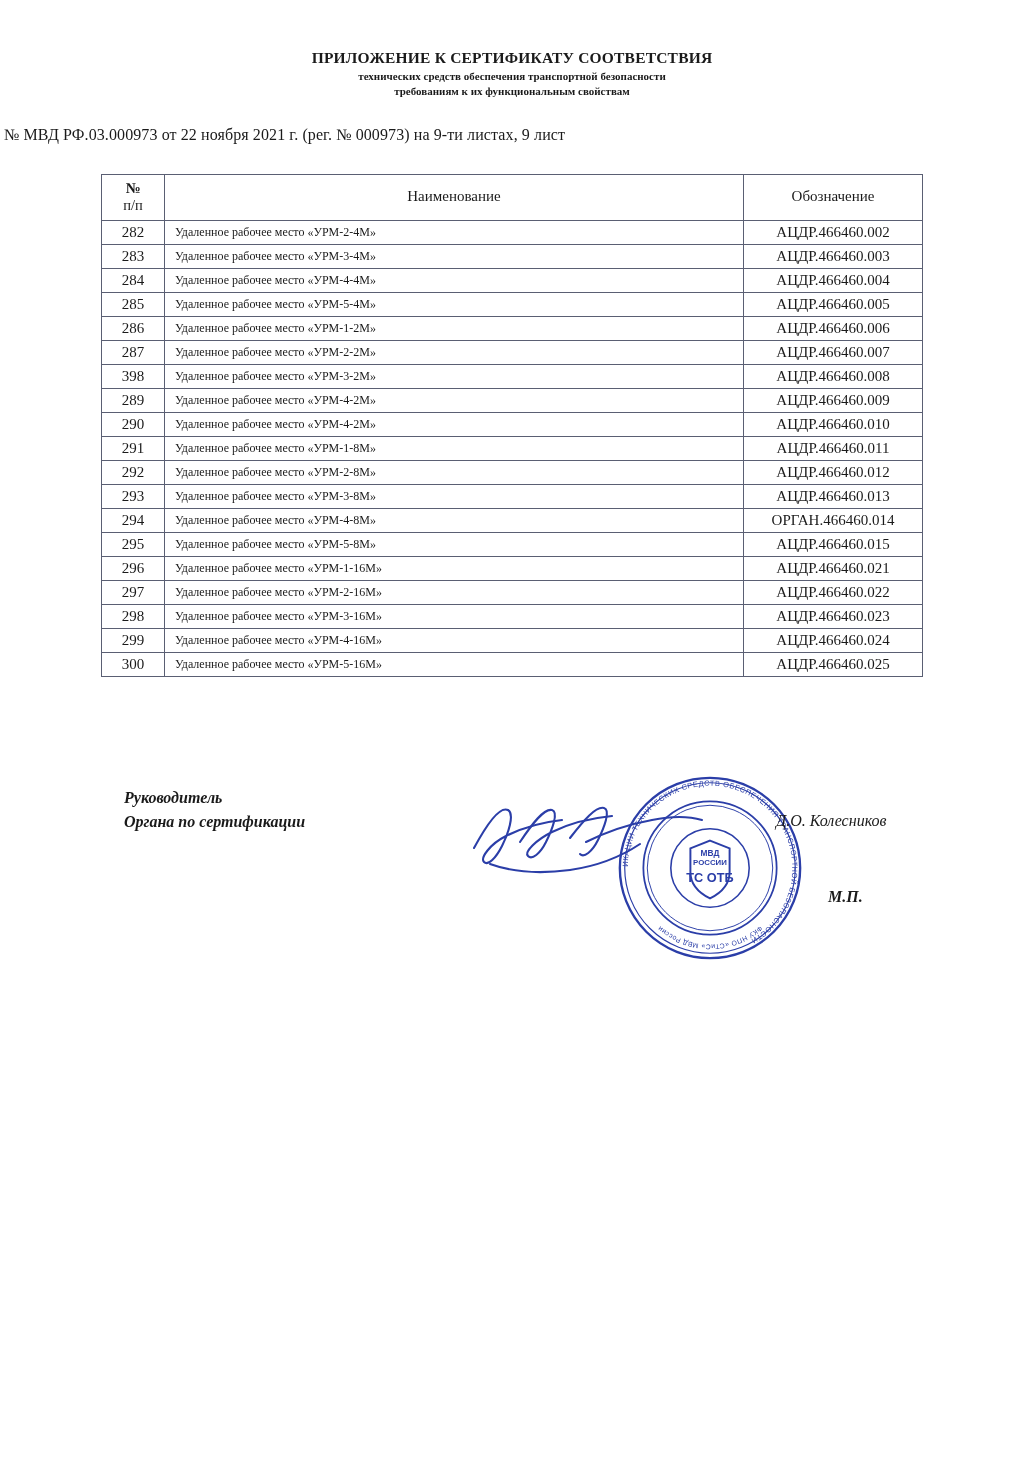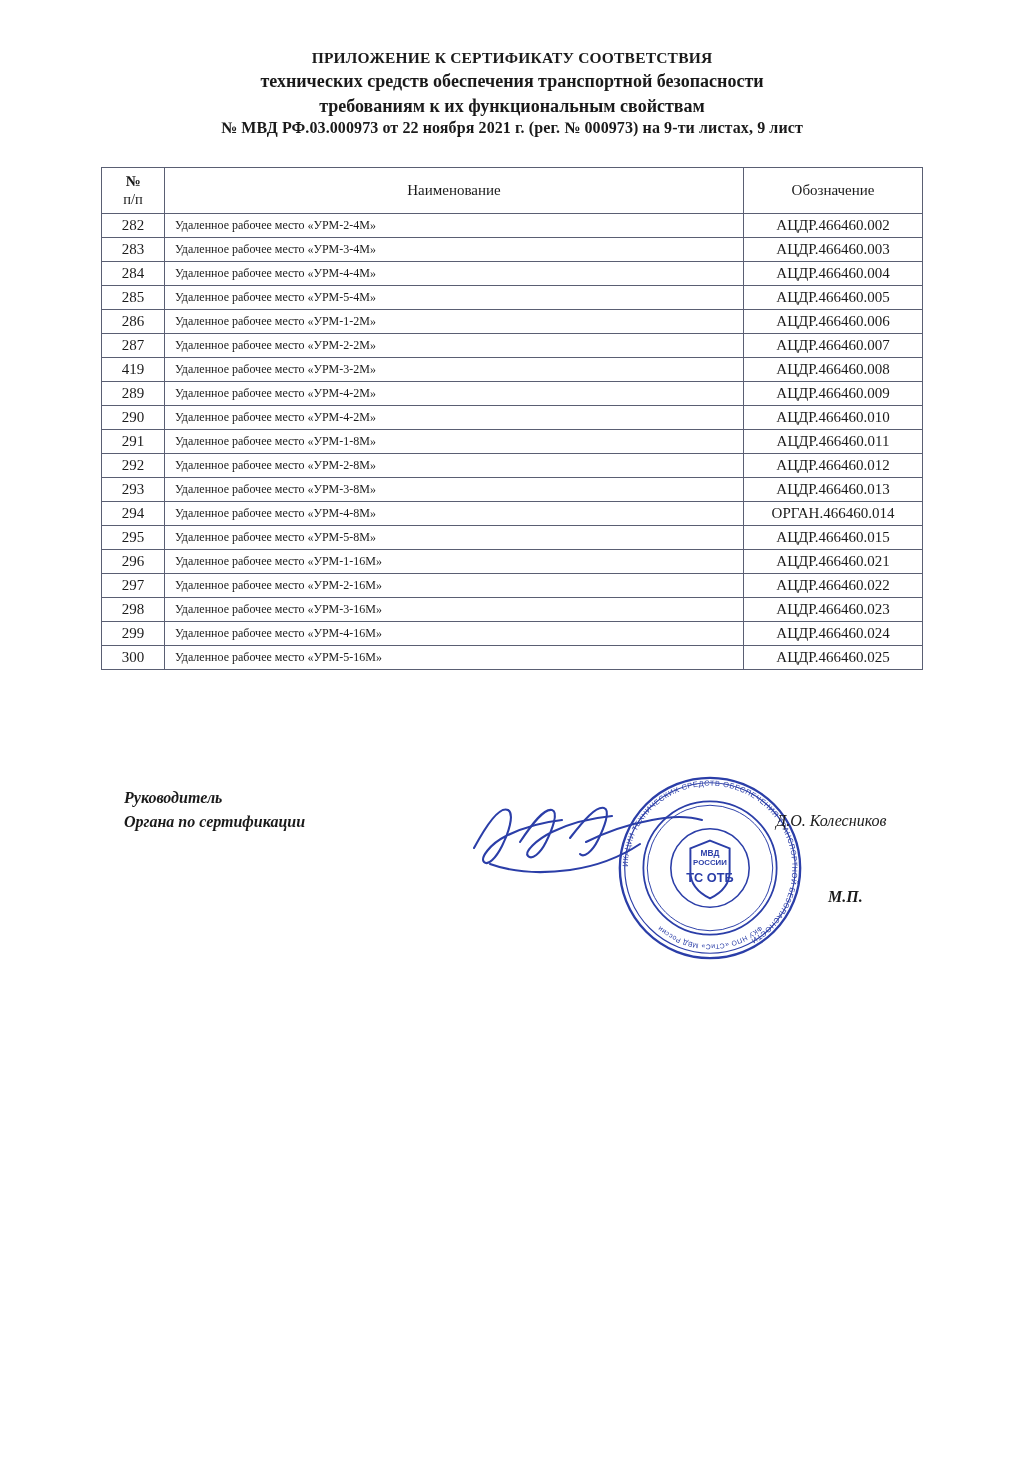--- a/index.html
+++ b/index.html
@@ -25,28 +25,28 @@
     margin-top: 44px;
   }
   .header .line1 {
     font-size: 15.5px;
     font-weight: bold;
     letter-spacing: 0.2px;
     line-height: 1.35;
   }
   .header .line2,
   .header .line3 {
-    font-size: 18px;
+    font-size: 11px;
     font-weight: bold;
     line-height: 1.4;
   }
   .certline {
-    text-align: center;
     font-size: 16px;
-    font-weight: bold;
+    font-weight: normal;
+    margin-top: 26px;
     letter-spacing: 0.1px;
   }
   table.cert-table {
     border-collapse: collapse;
     margin: 30px auto 0 auto;
     width: 806px;
     table-layout: fixed;
   }
   table.cert-table th,
   table.cert-table td {
@@ -185,21 +185,21 @@
           <td class="num">286</td>
           <td class="name">Удаленное рабочее место «УРМ-1-2М»</td>
           <td class="desig">АЦДР.466460.006</td>
         </tr>
         <tr>
           <td class="num">287</td>
           <td class="name">Удаленное рабочее место «УРМ-2-2М»</td>
           <td class="desig">АЦДР.466460.007</td>
         </tr>
         <tr>
-          <td class="num">419</td>
+          <td class="num">398</td>
           <td class="name">Удаленное рабочее место «УРМ-3-2М»</td>
           <td class="desig">АЦДР.466460.008</td>
         </tr>
         <tr>
           <td class="num">289</td>
           <td class="name">Удаленное рабочее место «УРМ-4-2М»</td>
           <td class="desig">АЦДР.466460.009</td>
         </tr>
         <tr>
           <td class="num">290</td>

